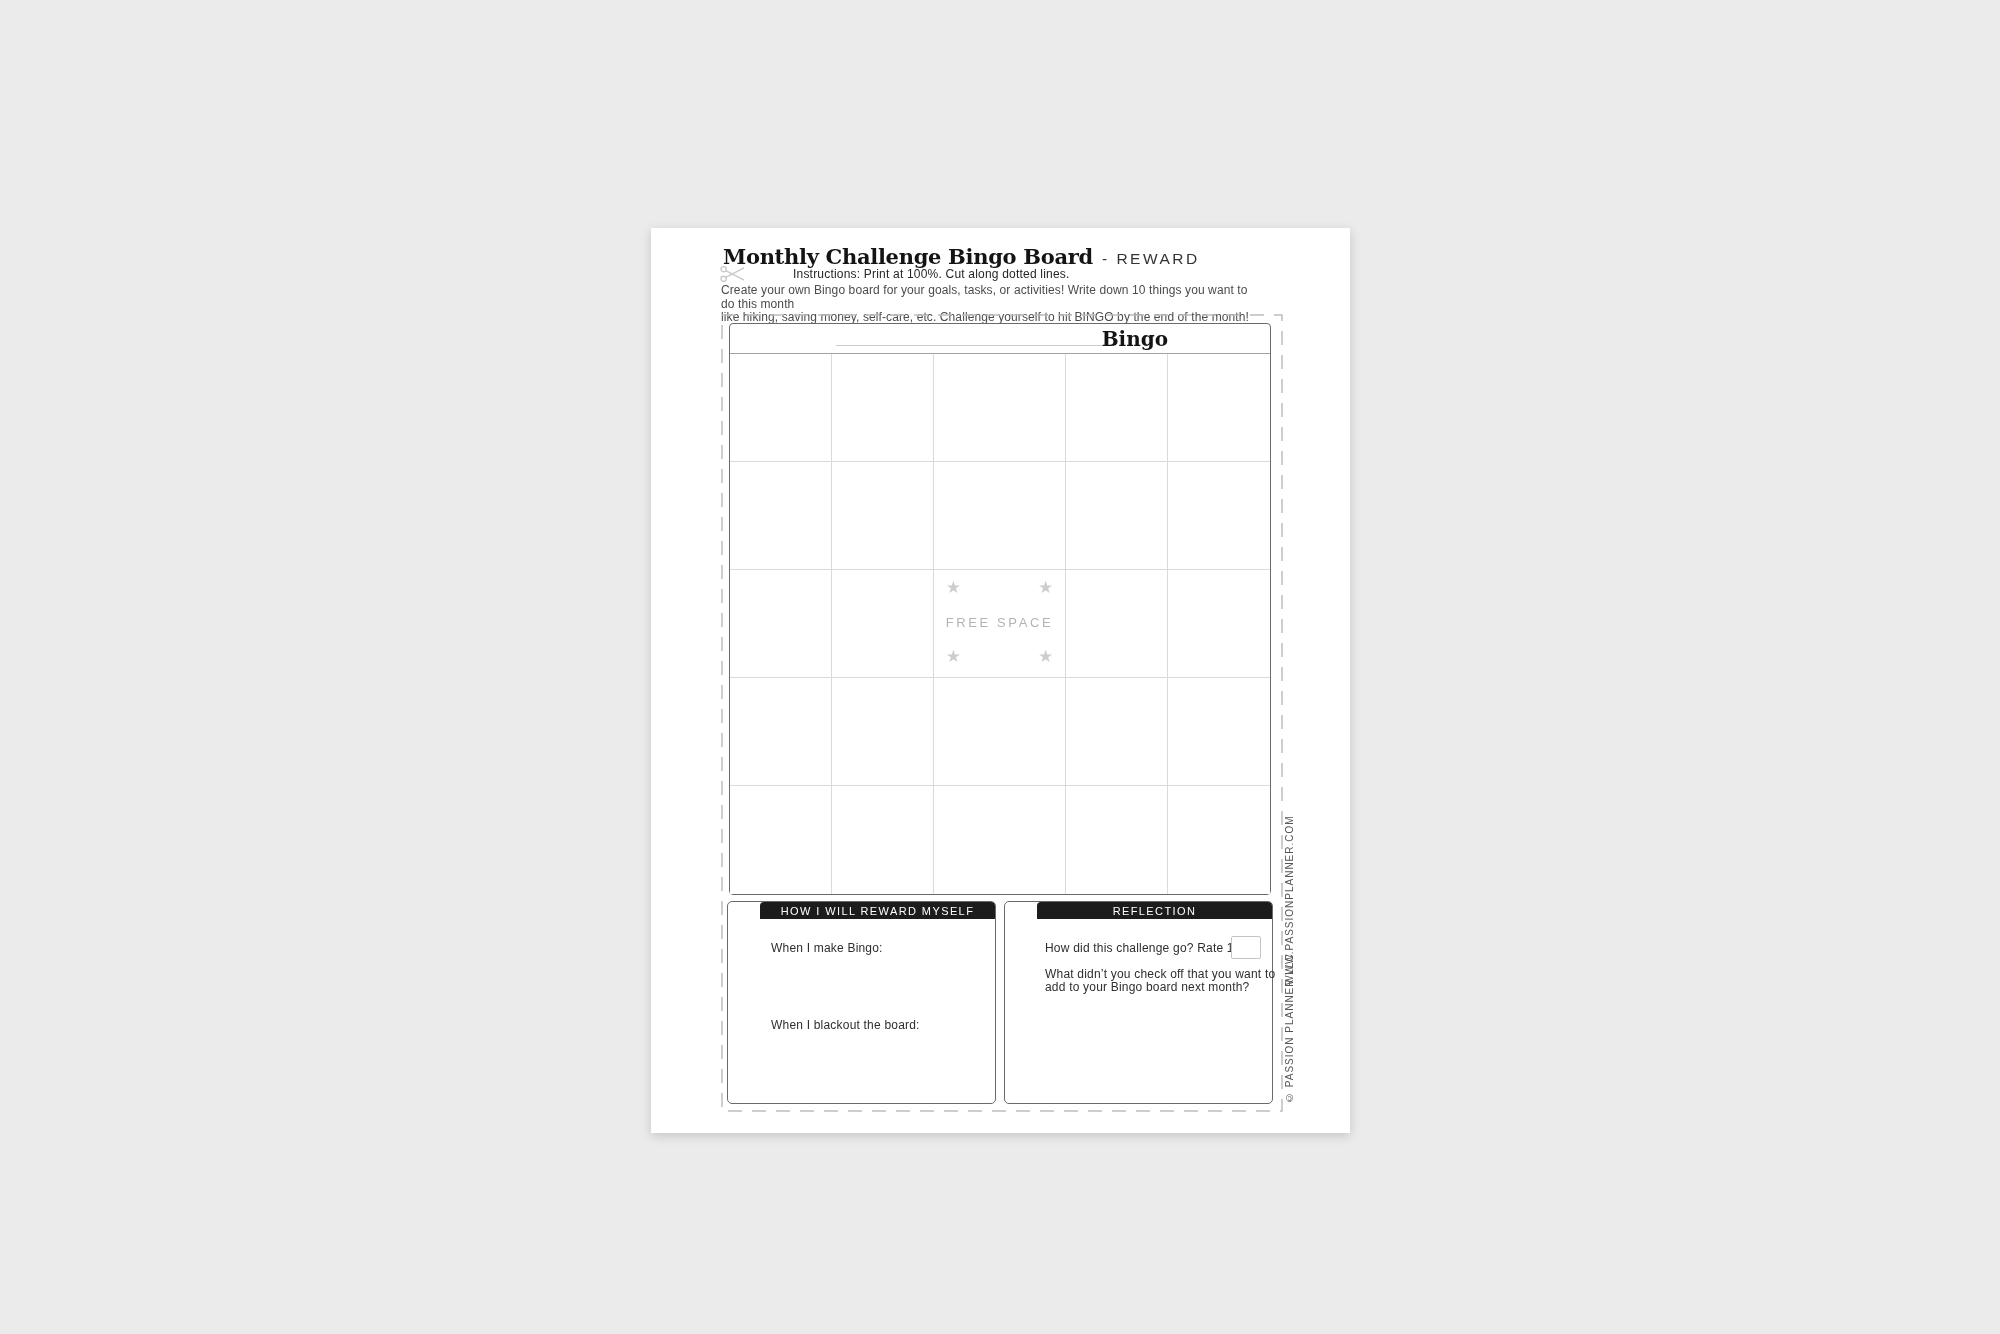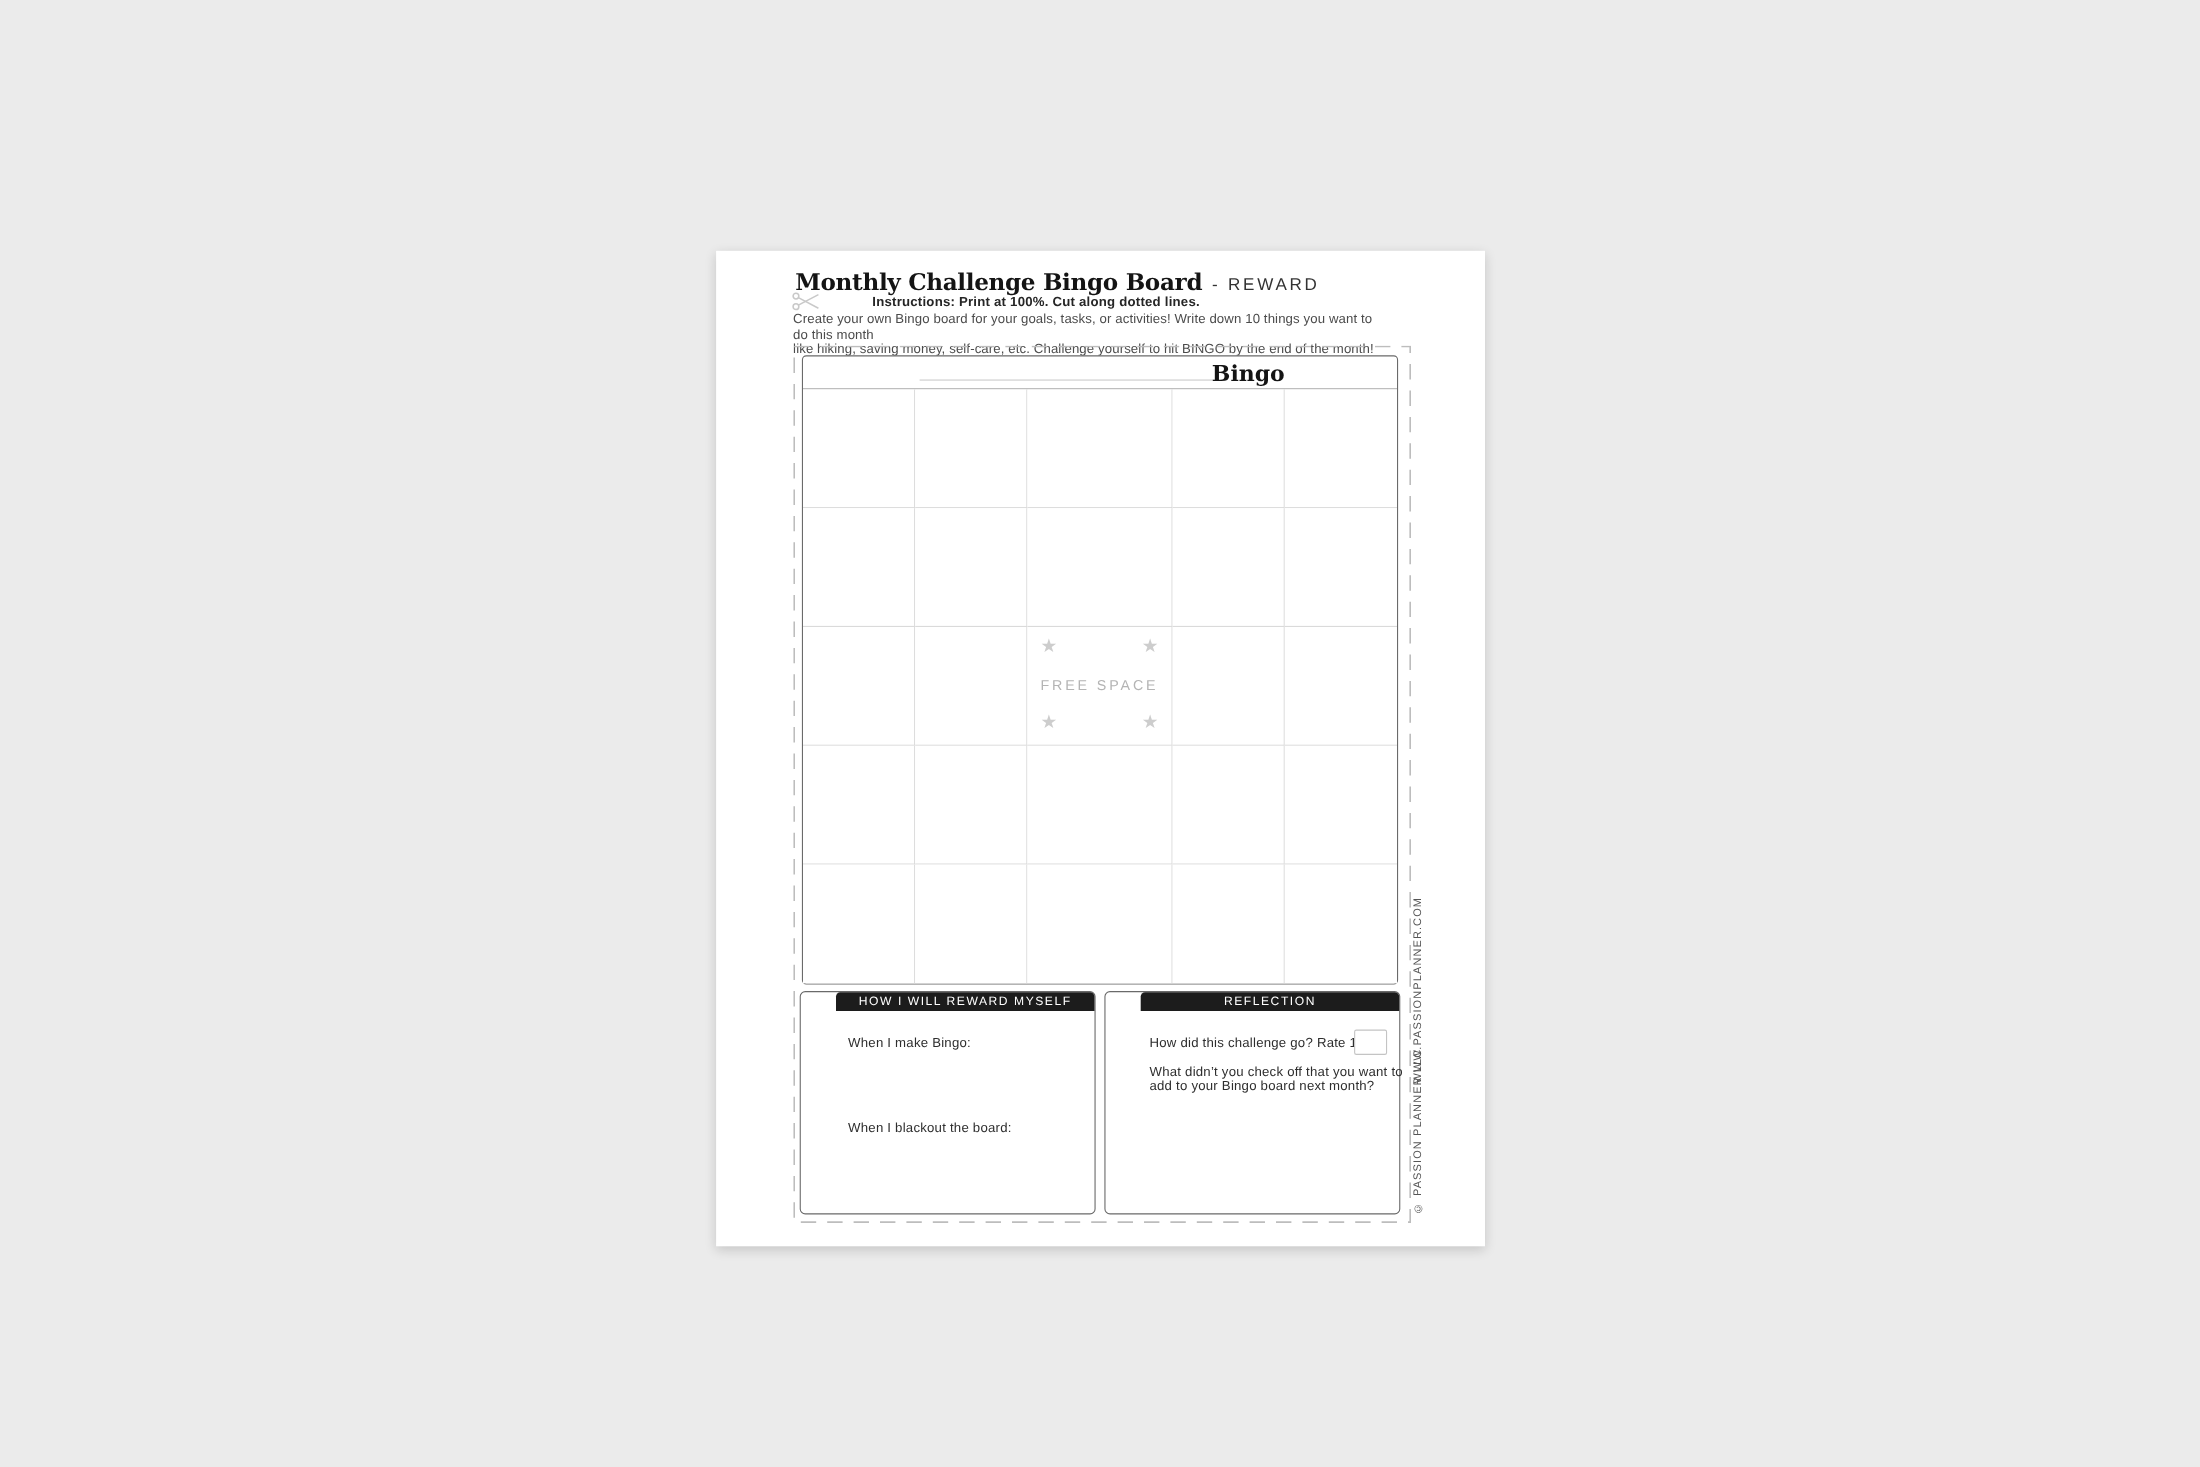--- a/index.html
+++ b/index.html
@@ -27,21 +27,21 @@
   .doc-variant {
     margin-left:9px; font-size:15.5px; letter-spacing:2.5px;
     color:#333333; font-weight:400;
   }
   .instructions-row {
     position:absolute; left:69px; top:36px; height:20px;
     display:flex; align-items:center;
   }
   .scissors { width:25px; height:18px; margin-right:5px; }
   .instructions-text {
-    font-size:12px; font-weight:700; color:#262626; letter-spacing:0.2px;padding-left:43px;
+    font-size:12px; font-weight:400; color:#262626; letter-spacing:0.2px;padding-left:43px;
   }
   .description {
     position:absolute; left:70px; top:56px; width:540px;
     font-size:12px; line-height:13.5px; color:#4b4b4b; letter-spacing:0.1px;
   }
   
   .cut-border { position:absolute; left:70px; top:86px; width:562px; height:798px; }
   
   .board {
     position:absolute; left:78px; top:95px; width:542px; height:572px;

